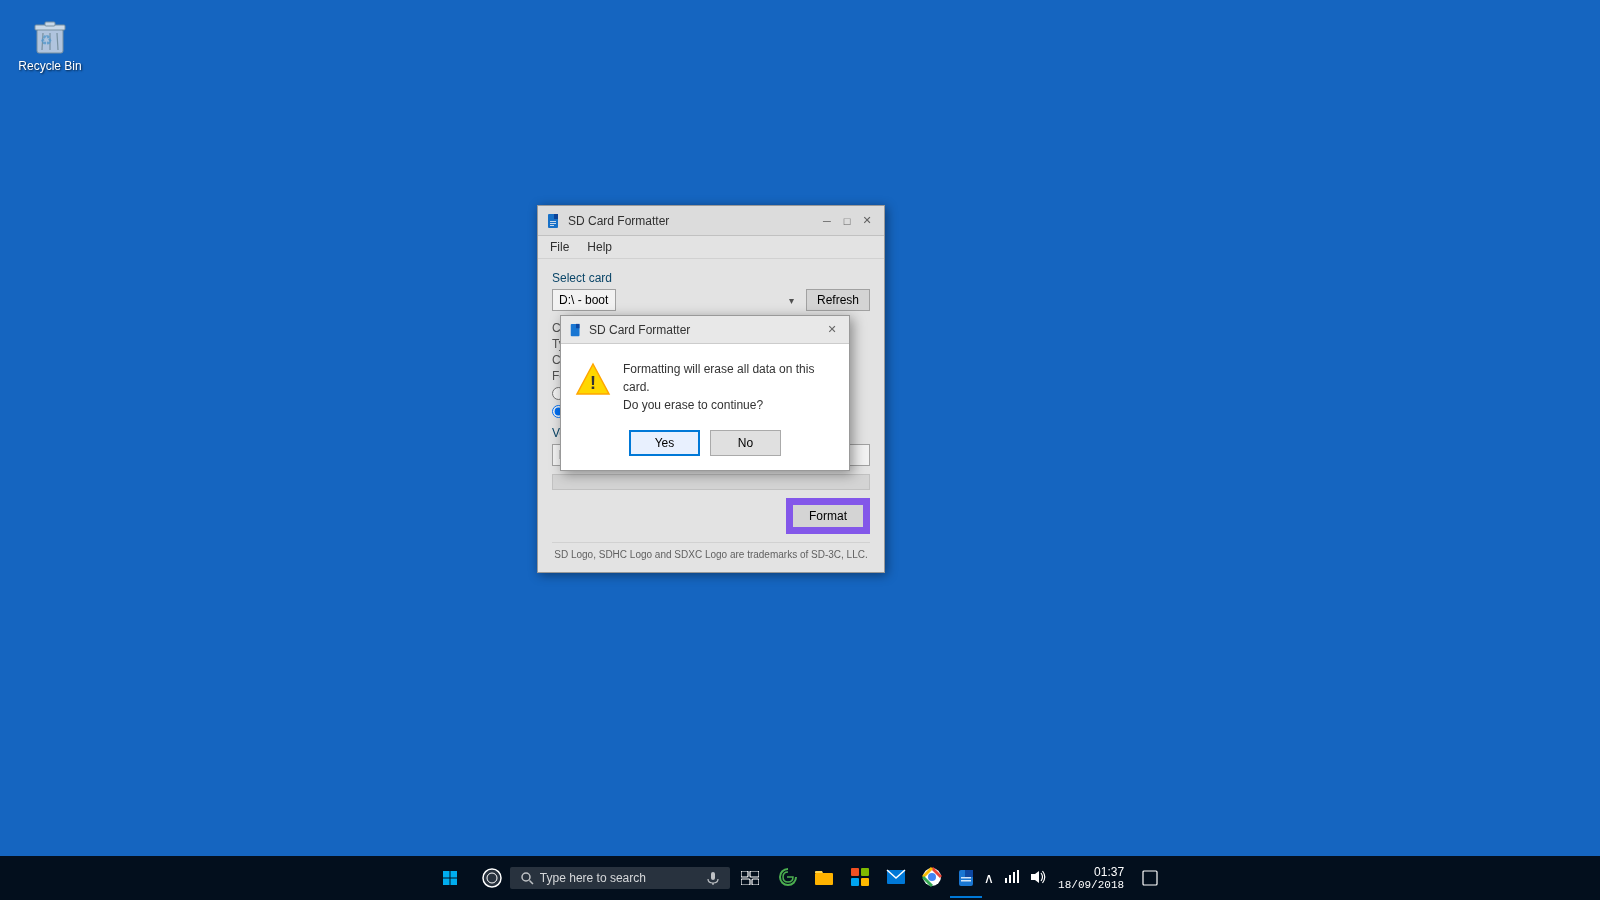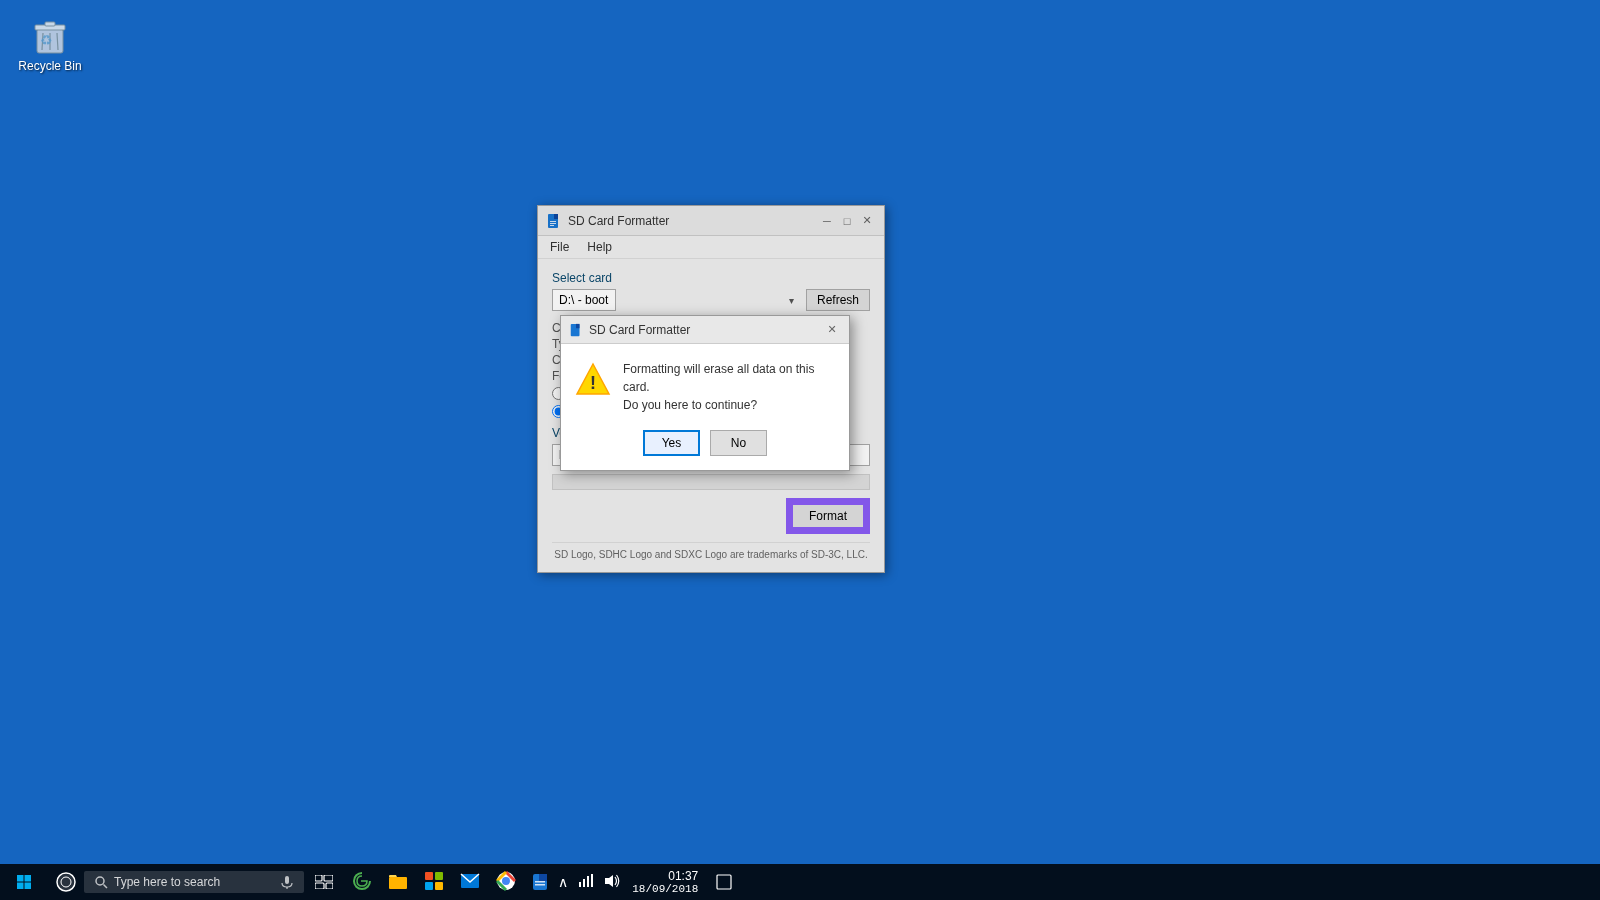--- a/index.html
+++ b/index.html
@@ -271,44 +271,44 @@
     }
 
     .confirm-buttons {
       display: flex;
       justify-content: center;
       gap: 10px;
       padding: 0 14px 14px;
     }
 
     .dialog-btn {
-      width: 57px;
+      width: 71px;
       padding: 4px 0;
       font-size: 12px;
       background: #e0e0e0;
       border: 1px solid #aaa;
       cursor: pointer;
     }
 
     .dialog-btn.yes-btn {
       border: 2px solid #0078d7;
       background: #e8f0fe;
     }
 
     
     .taskbar {
       position: absolute;
       bottom: 0;
       left: 0;
       width: 100%;
-      height: 36px;
+      height: 44px;
       background: rgba(0,0,0,0.85);
       display: flex;
       align-items: center;
-      justify-content: flex-start;
+      justify-content: center;
       z-index: 200;
     }
 
     .taskbar-left {
       display: flex;
       align-items: center;
       gap: 0;
     }
 
     .start-btn {
@@ -533,21 +533,21 @@
 
       <div>
         <svg class="warning-icon" viewBox="0 0 36 36" fill="none">
           <polygon points="18,2 34,32 2,32" fill="#FFD700" stroke="#FFA500" stroke-width="1.5"></polygon>
           <text x="15" y="27" font-size="18" font-weight="bold" fill="#333">!</text>
         </svg>
       </div>
 
       <div class="confirm-message">
         <span>Formatting will erase all data on this card.</span><br>
-        <span>Do you here to continue?</span>
+        <span>Do you erase to continue?</span>
       </div>
     </div>
 
     <div class="confirm-buttons">
       <button class="dialog-btn yes-btn">Yes</button>
       <button class="dialog-btn">No</button>
     </div>
   </div>
 
 </div>

